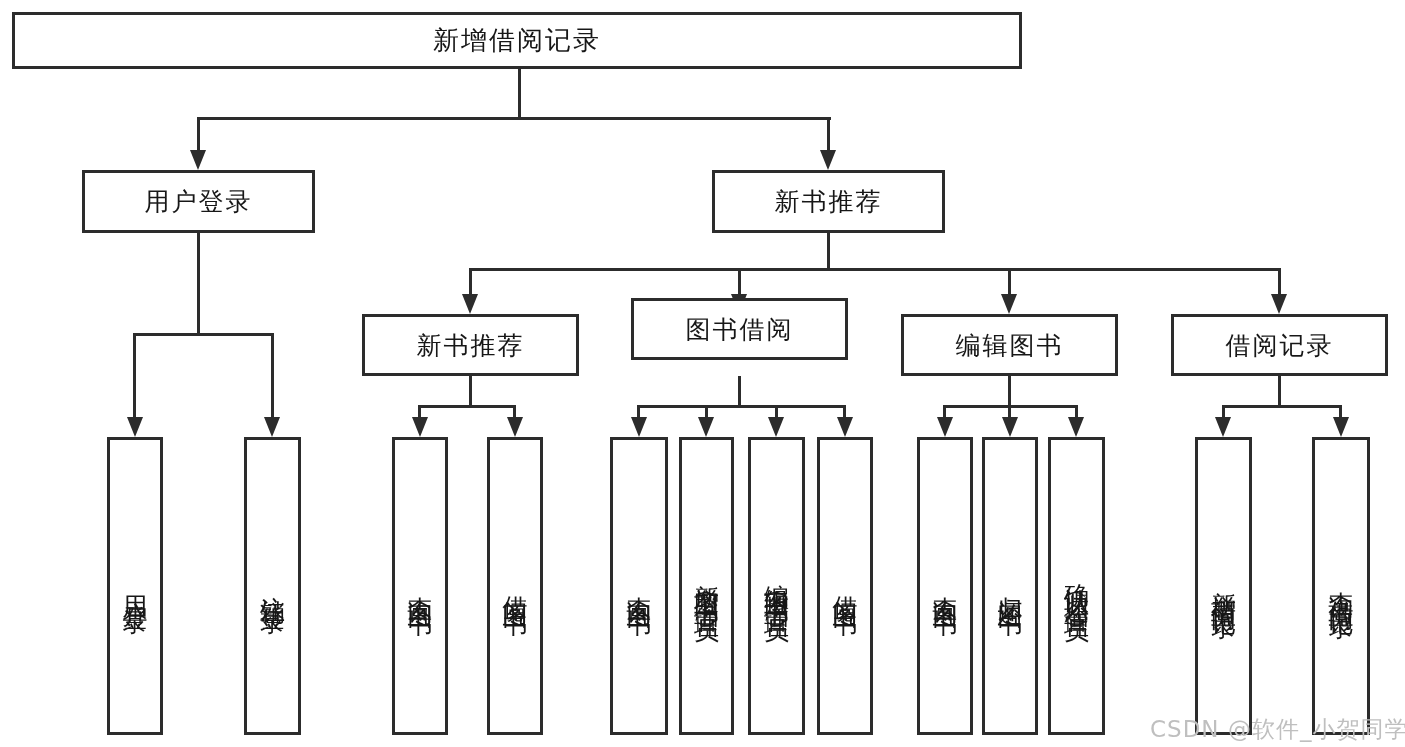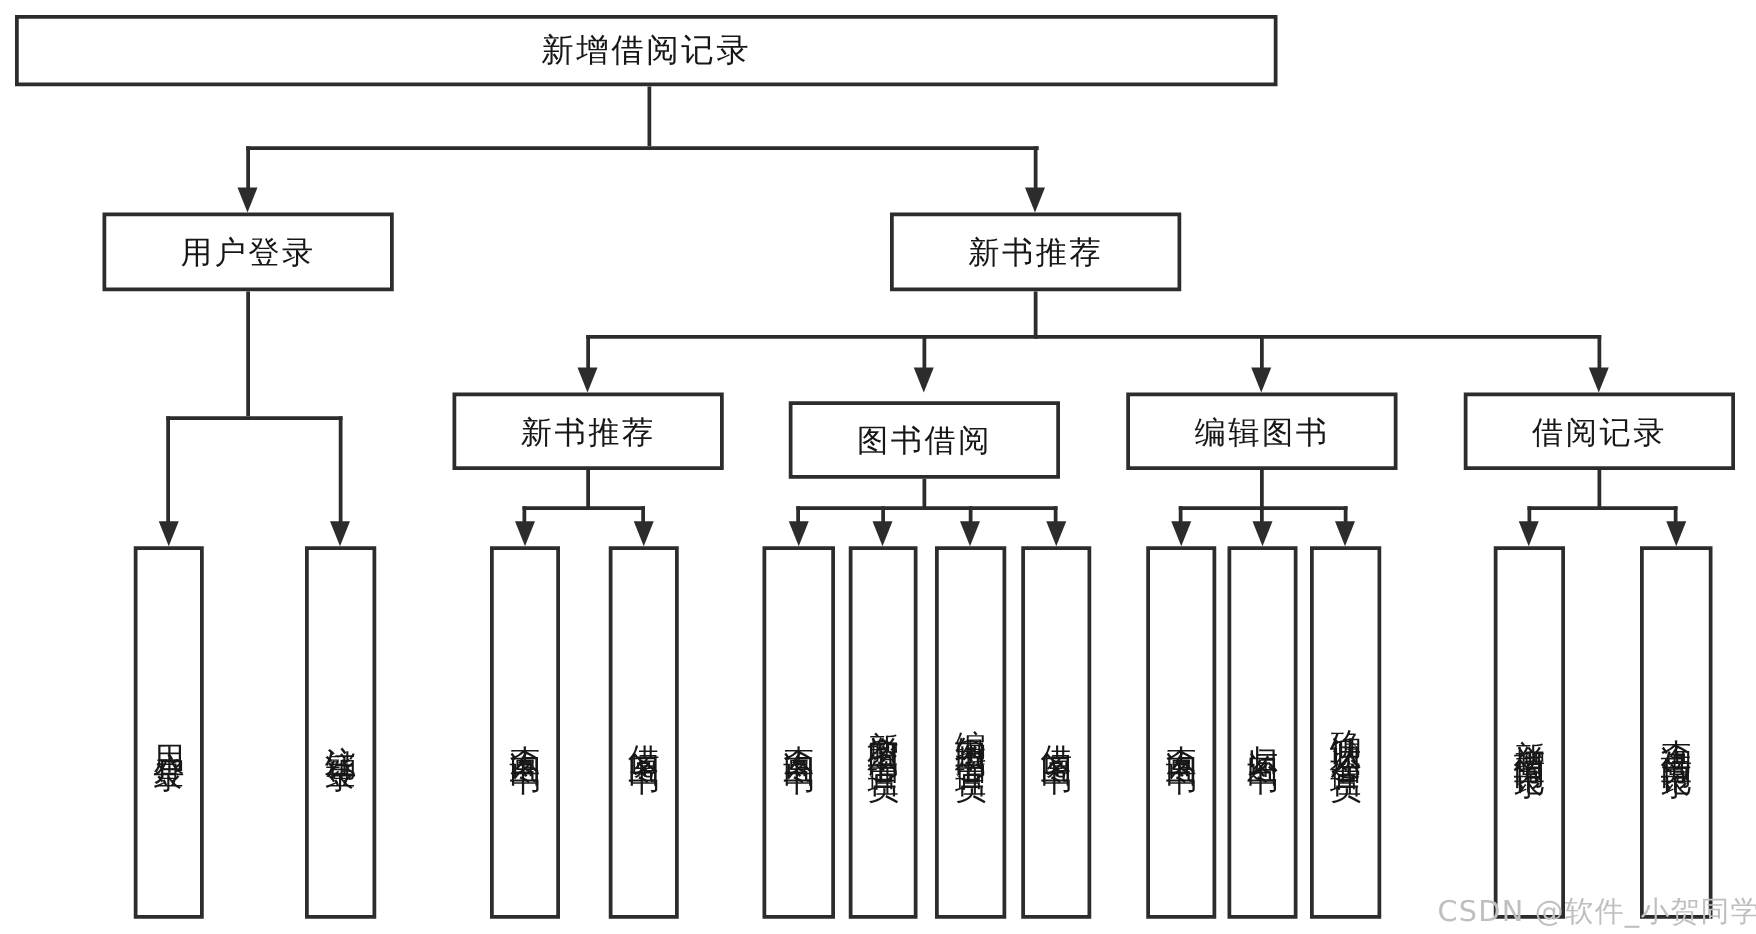--- a/index.html
+++ b/index.html
@@ -68,21 +68,21 @@
   <div class="vline" style="left:738px; top:268px; height:30px;"></div>
   <div class="arrow" style="left:731px; top:294px;"></div>
   <div class="vline" style="left:1008px; top:268px; height:30px;"></div>
   <div class="arrow" style="left:1001px; top:294px;"></div>
   <div class="vline" style="left:1278px; top:268px; height:30px;"></div>
   <div class="arrow" style="left:1271px; top:294px;"></div>
 
   <div class="box" style="left:362px; top:314px; width:217px; height:62px;">
     <span>新书推荐</span>
   </div>
-  <div class="box" style="left:631px; top:321px; width:217px; height:62px;">
+  <div class="box" style="left:631px; top:298px; width:217px; height:62px;">
     <span>图书借阅</span>
   </div>
   <div class="box" style="left:901px; top:314px; width:217px; height:62px;">
     <span>编辑图书</span>
   </div>
   <div class="box" style="left:1171px; top:314px; width:217px; height:62px;">
     <span>借阅记录</span>
   </div>
 
   <div class="vline" style="left:469px; top:376px; height:31px;"></div>

